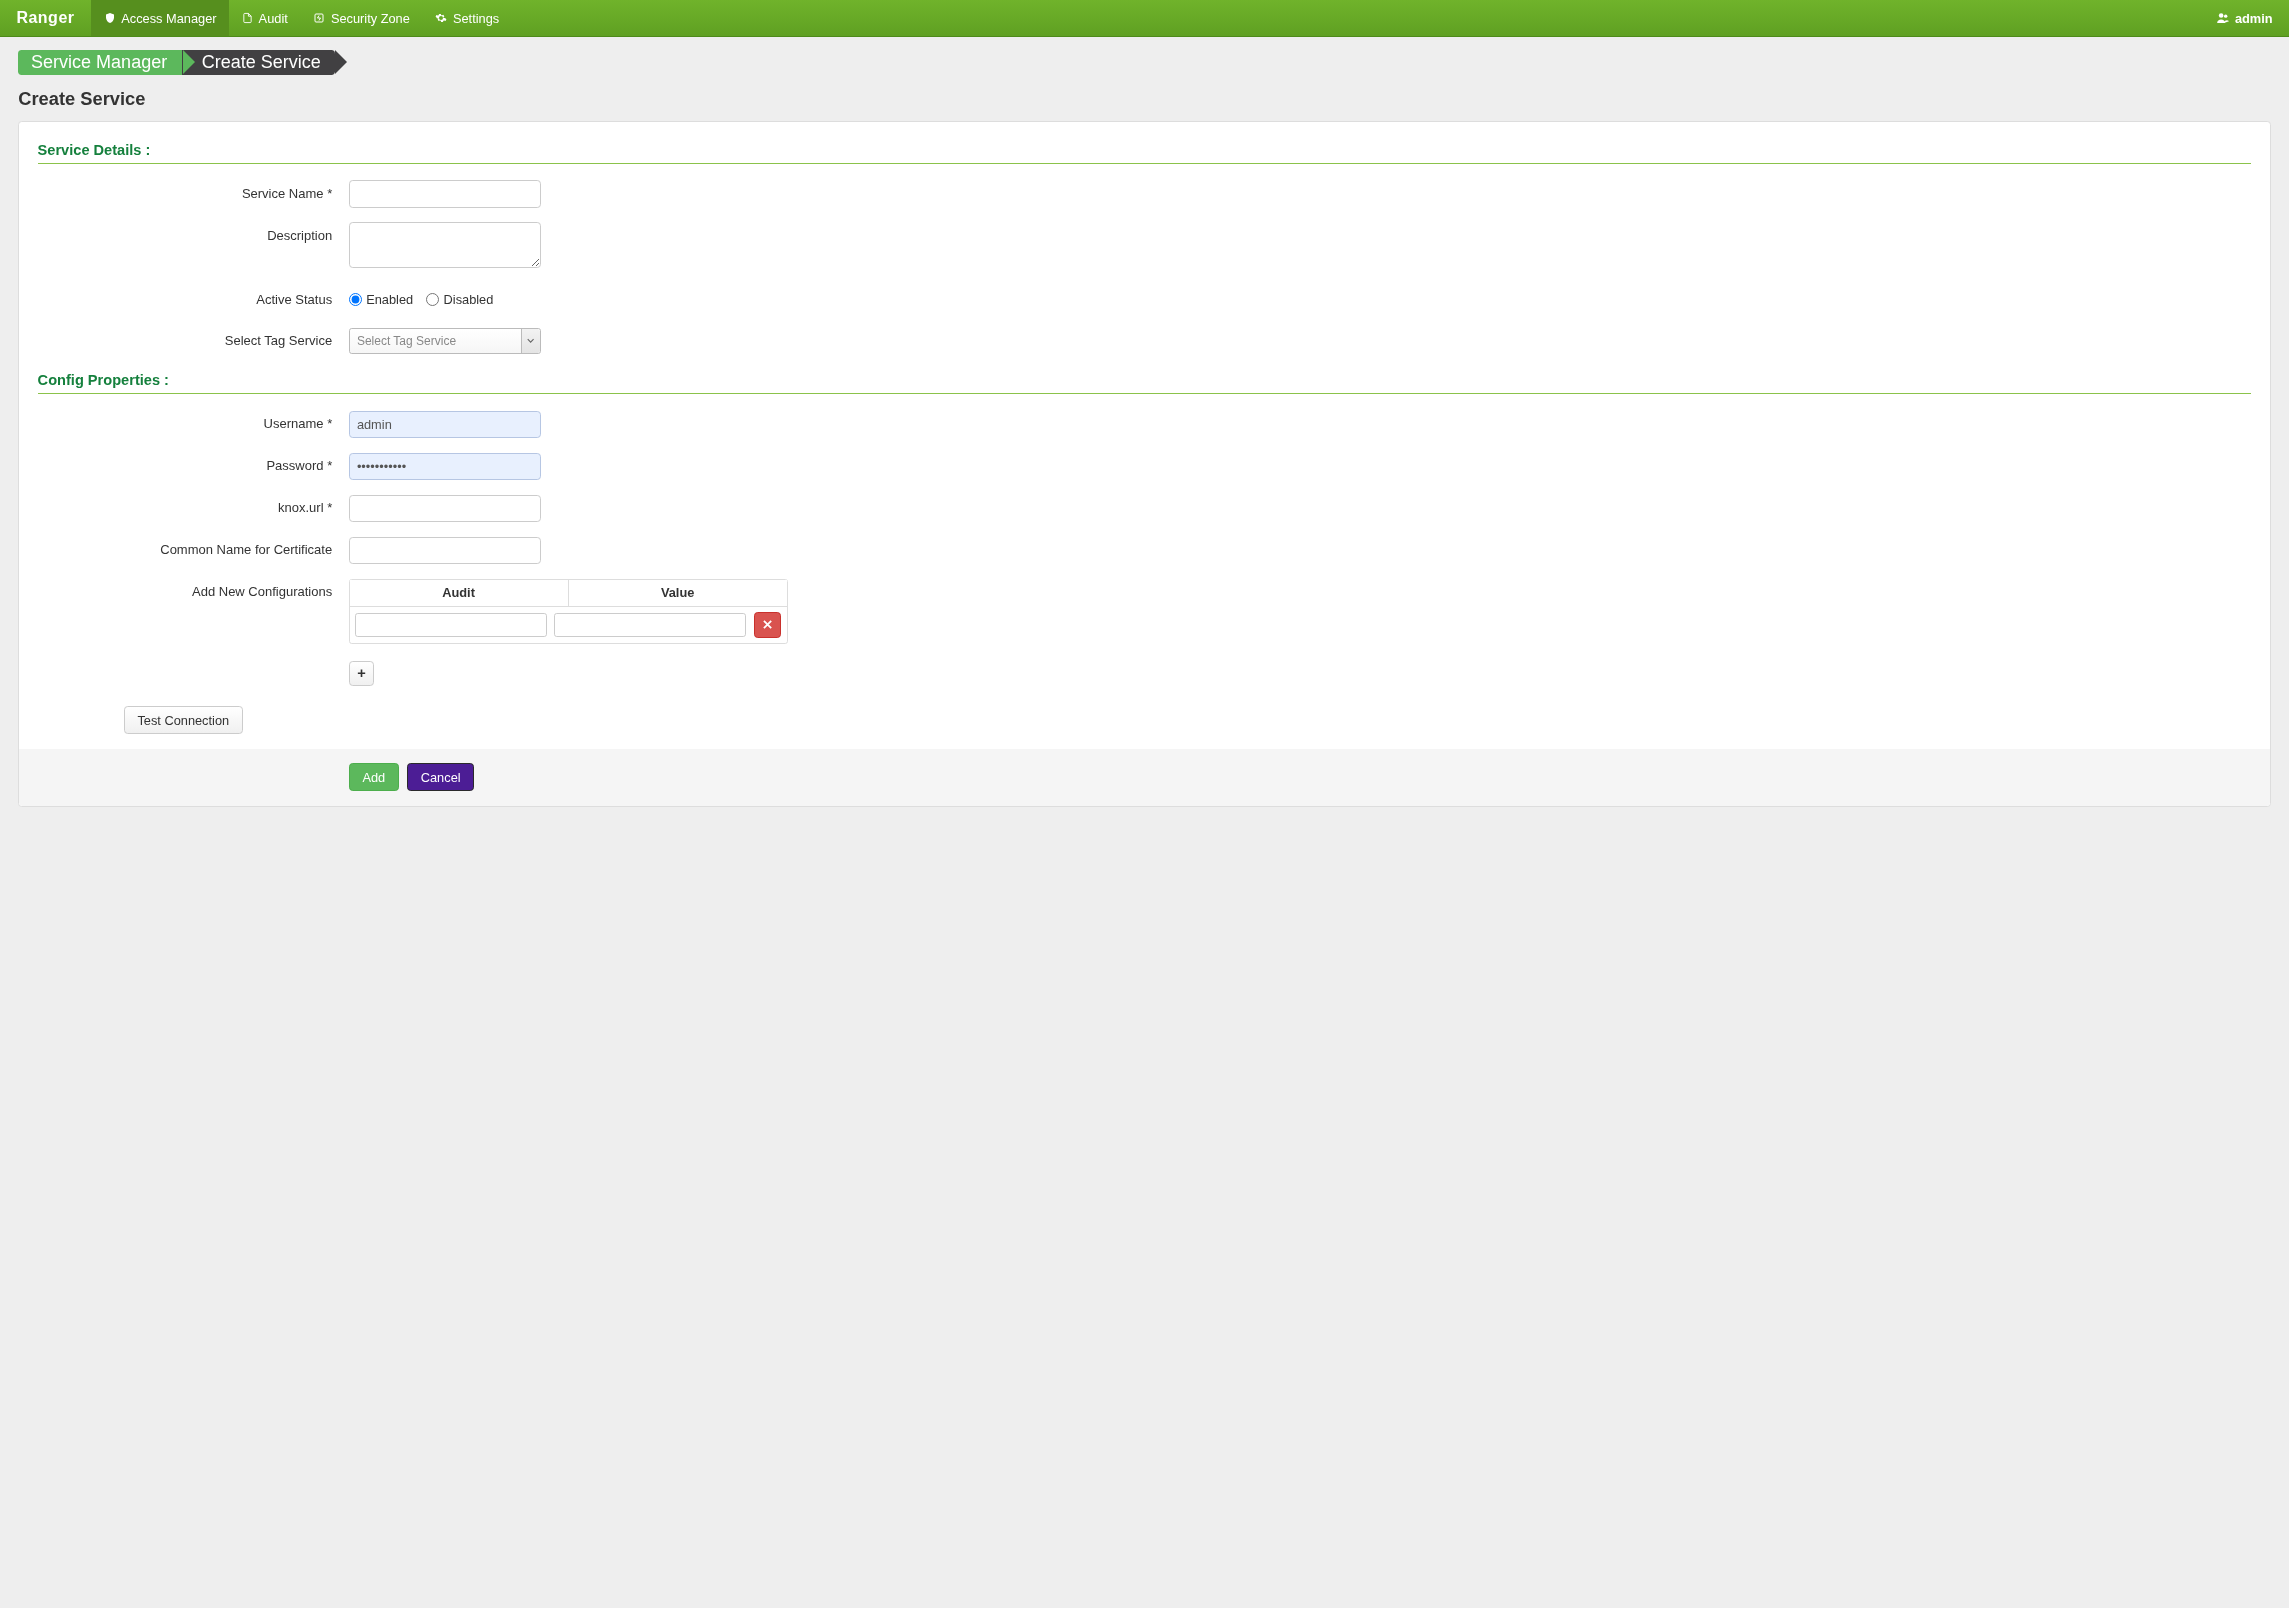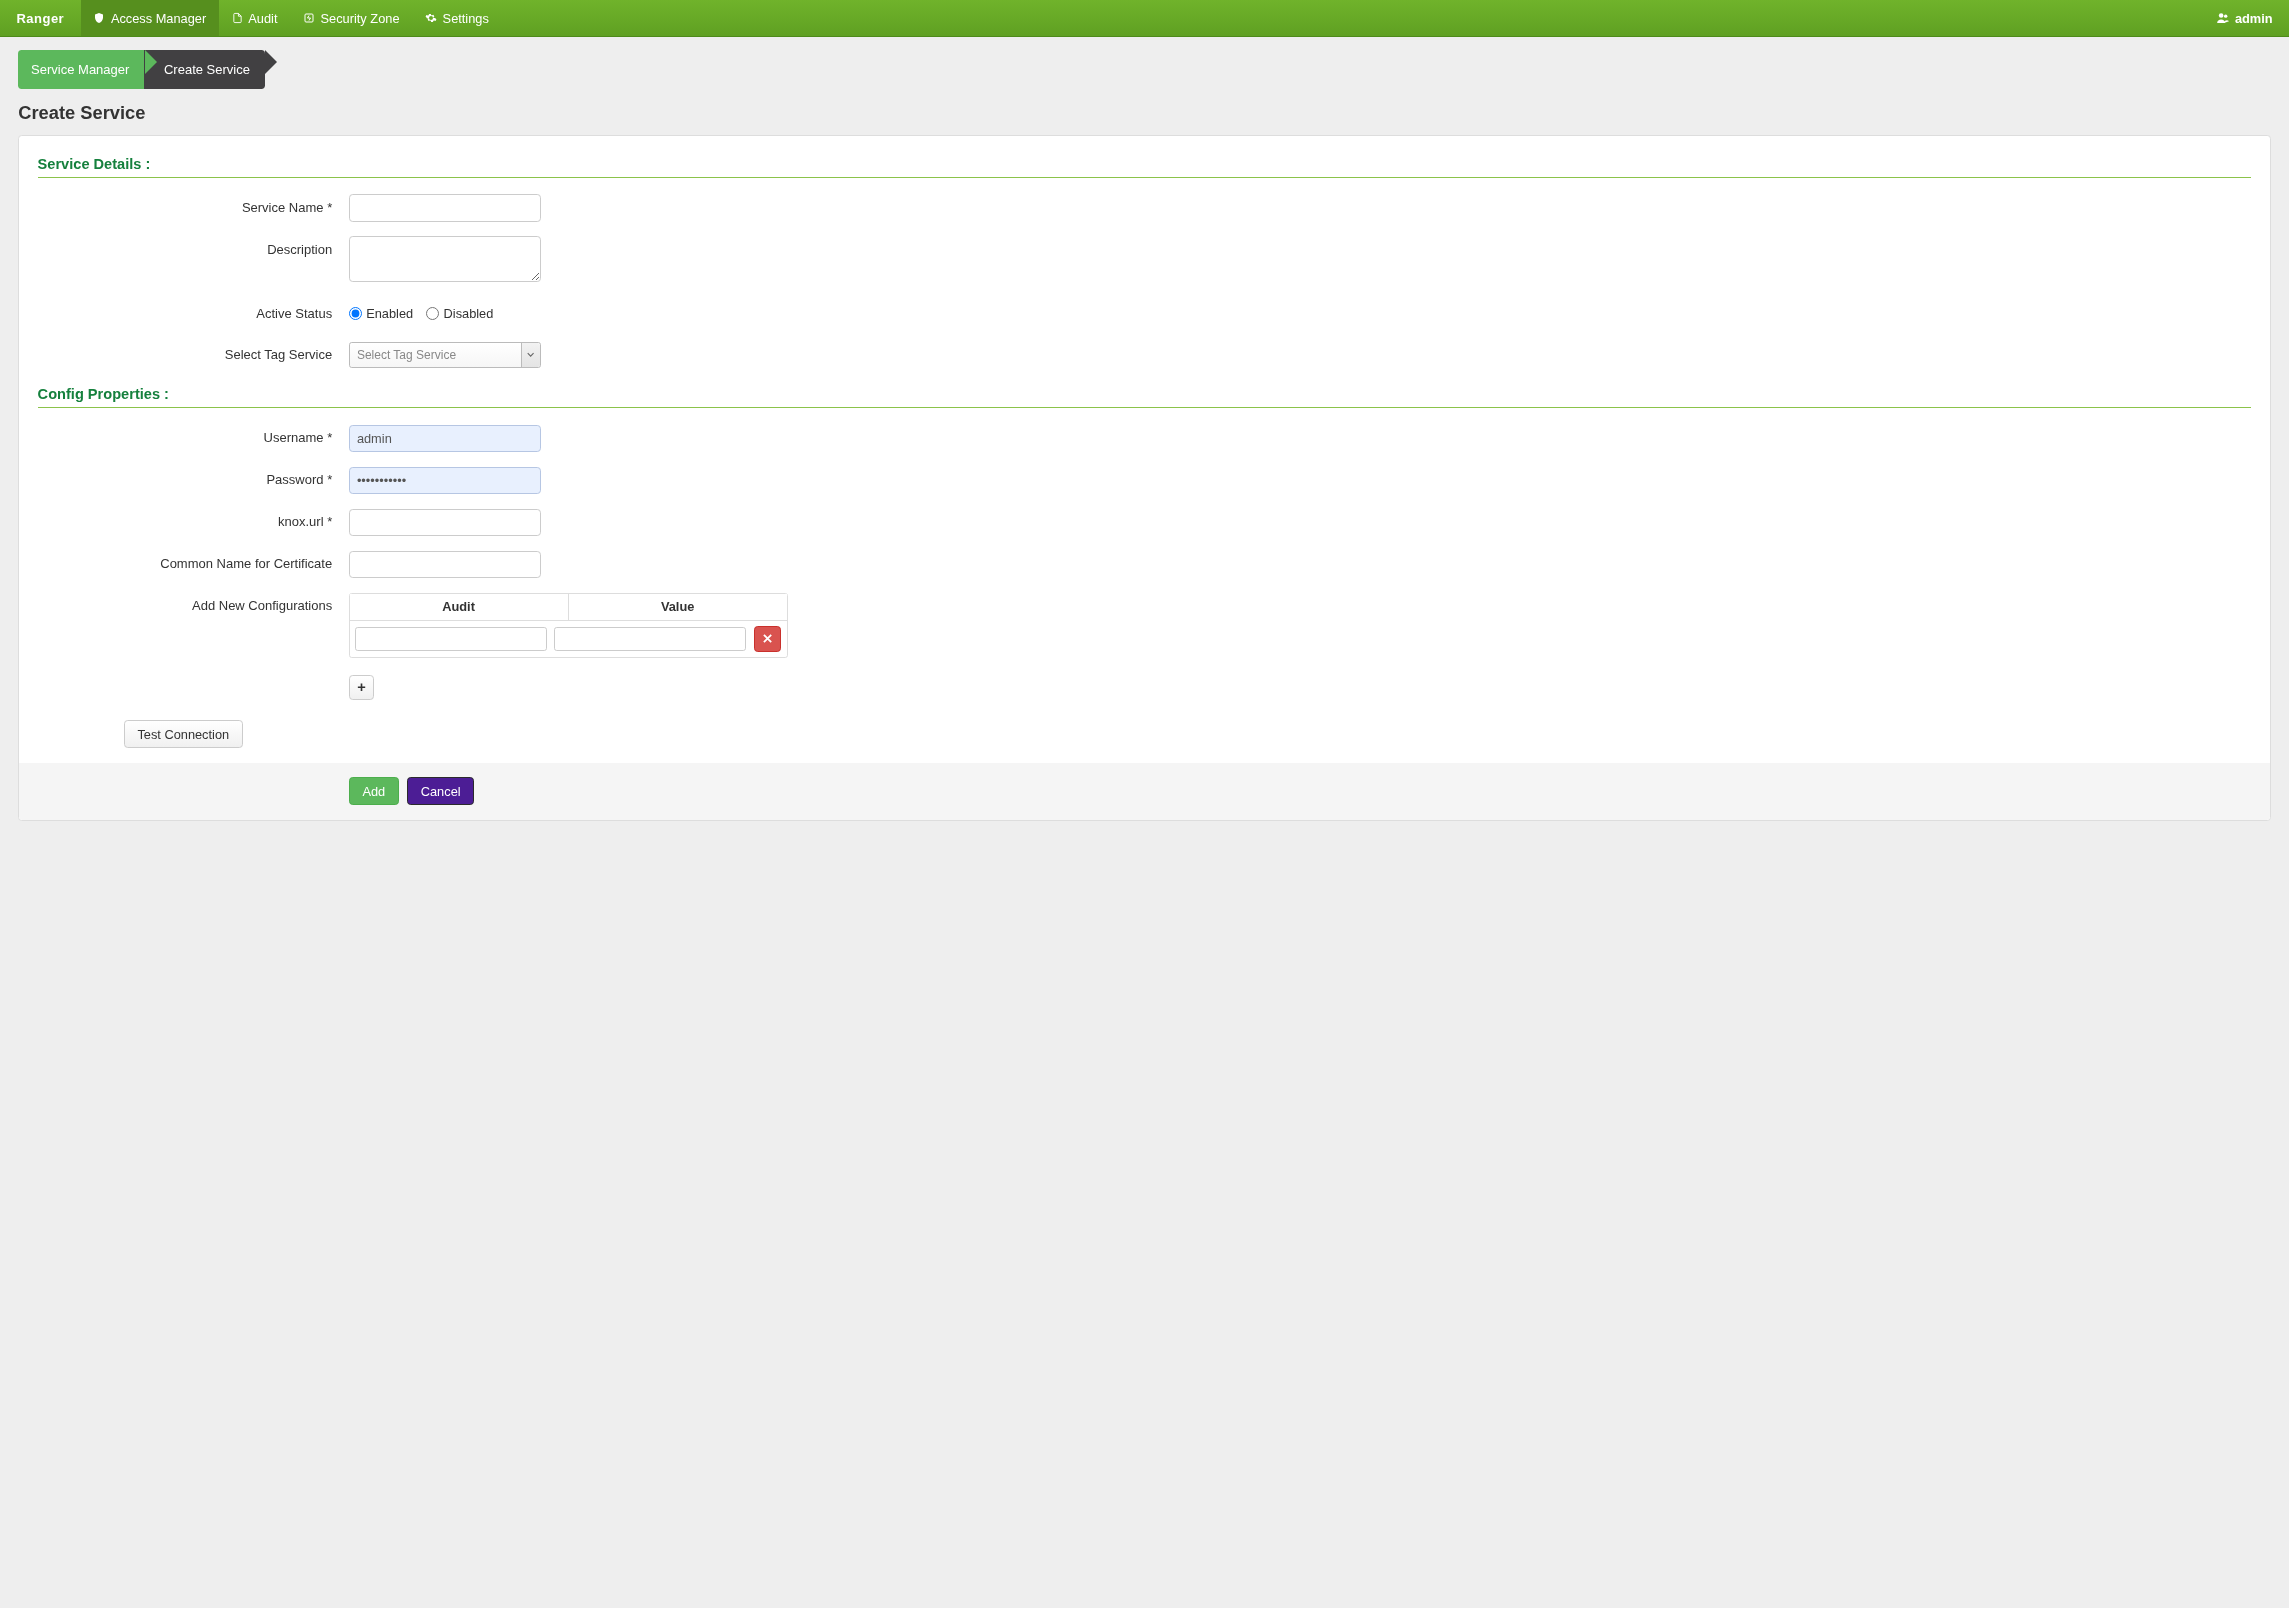--- a/index.html
+++ b/index.html
@@ -17,21 +17,21 @@
     align-items: stretch;
     background: linear-gradient(to bottom, #70b32b, #5fa022);
     border-bottom: 0.9px solid #4d8a1a;
     color: #fff;
     height: 37px;
   }
   .brand {
     display: flex;
     align-items: center;
     padding: 0 16.4px;
-    font-size: 13px;
+    font-size: 16px;
     font-weight: 700;
     letter-spacing: 0.5px;
   }
   .nav {
     display: flex;
     align-items: stretch;
   }
   .nav-item {
     display: flex;
     align-items: center;
@@ -62,24 +62,24 @@
 
   
   .breadcrumb {
     display: flex;
     margin-bottom: 12.8px;
   }
   .crumb {
     position: relative;
     display: inline-flex;
     align-items: center;
-    height: 39px;
+    height: 25px;
     padding: 0 14.6px 0 20px;
     color: #fff;
-    font-size: 13px;
+    font-size: 18px;
     cursor: default;
   }
   .crumb:first-child { padding-left: 12.8px; border-radius: 3.7px 0 0 3.7px; }
   .crumb-green { background: #5cb85c; }
   .crumb-dark  { background: #414042; }
   .crumb::after {
     content: "";
     position: absolute;
     right: -12.8px;
     top: 0;

